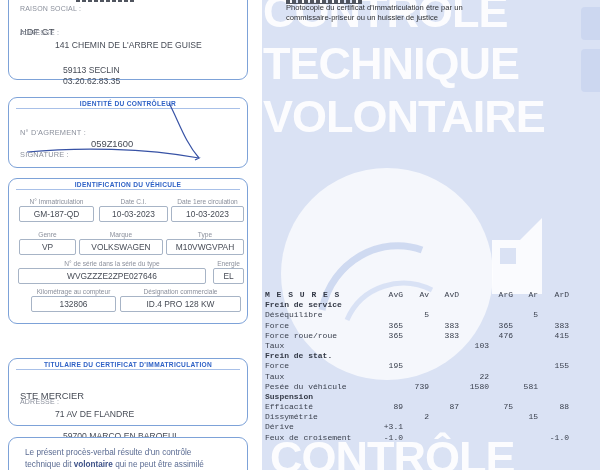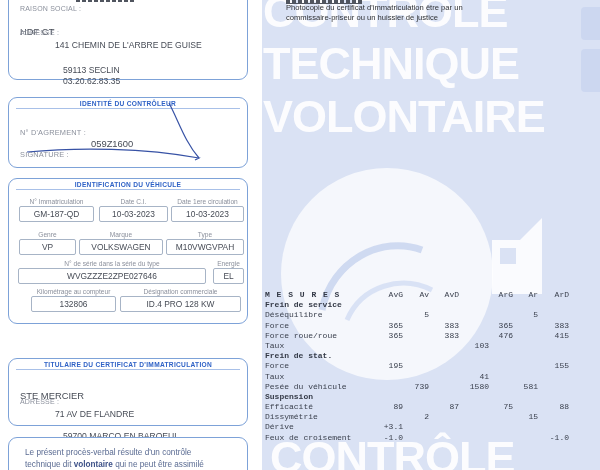--- a/index.html
+++ b/index.html
@@ -237,21 +237,21 @@
             <div class="mcell c3"></div>
             <div class="mcell c4"></div>
             <div class="mcell c5"></div>
             <div class="mcell c6">155</div>
           </div>
           <div class="mrow">
             <div class="mlabel">Taux</div>
             <div class="mcell c0"></div>
             <div class="mcell c1"></div>
             <div class="mcell c2"></div>
-            <div class="mcell c3">41</div>
+            <div class="mcell c3">22</div>
             <div class="mcell c4"></div>
             <div class="mcell c5"></div>
             <div class="mcell c6"></div>
           </div>
           <div class="mrow">
             <div class="mlabel">Pesée du véhicule</div>
             <div class="mcell c0"></div>
             <div class="mcell c1">739</div>
             <div class="mcell c2"></div>
             <div class="mcell c3">1580</div>

